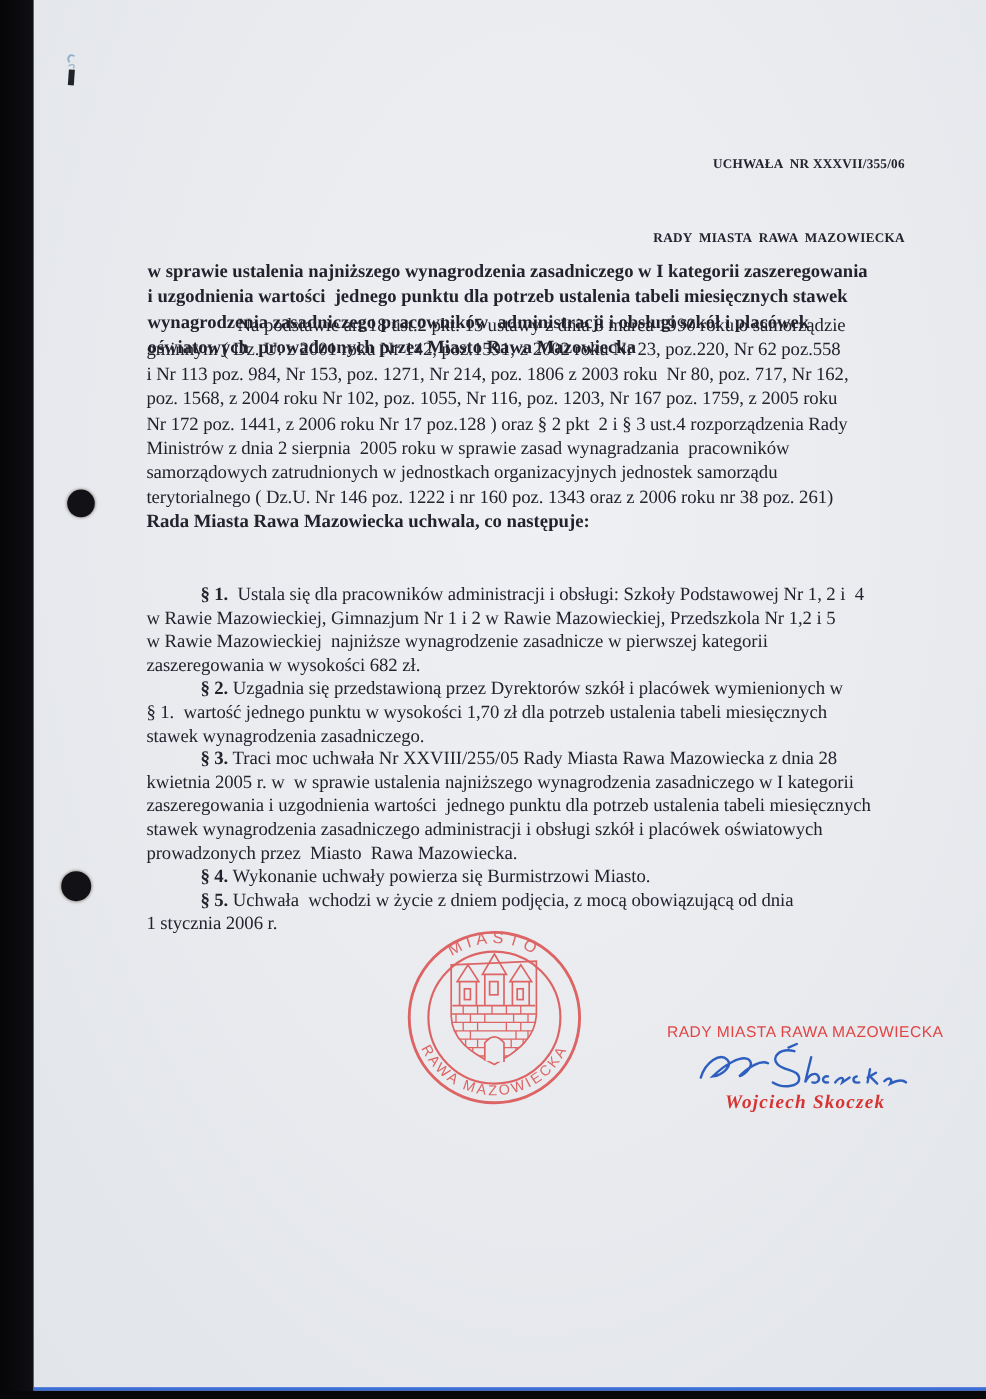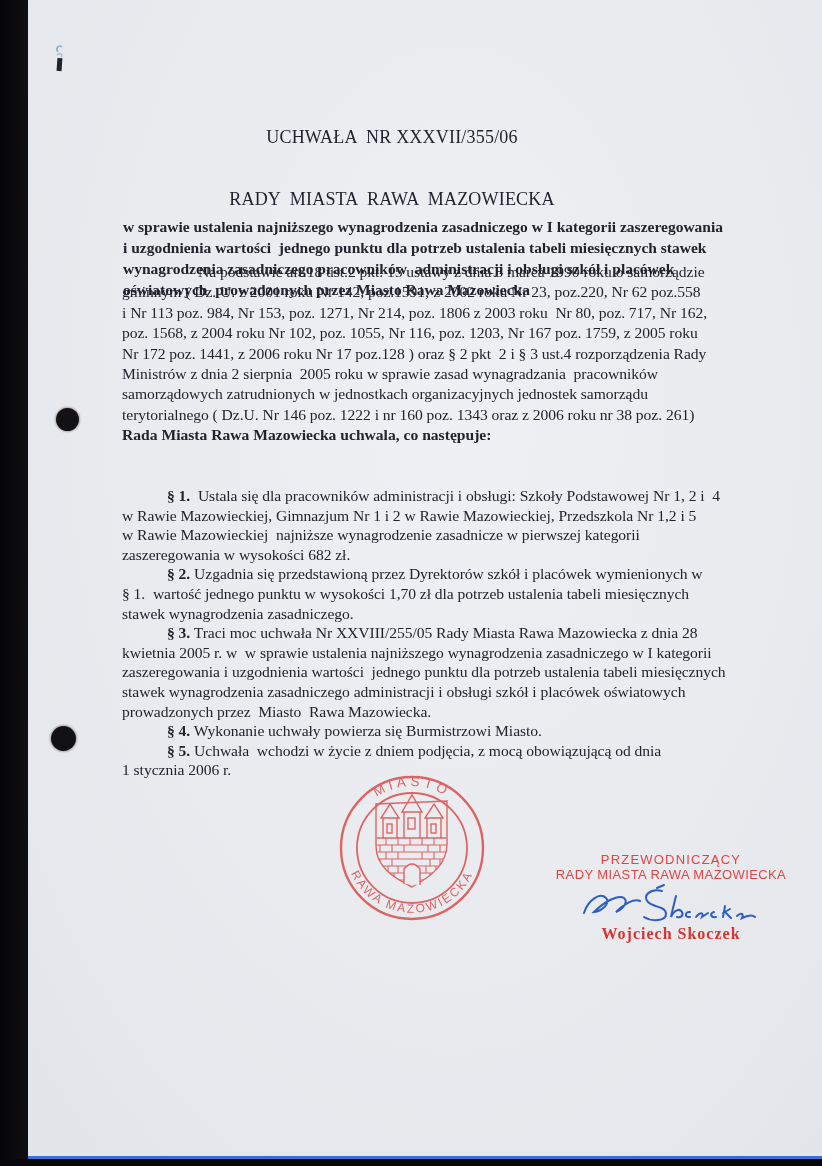--- a/index.html
+++ b/index.html
@@ -13,21 +13,21 @@
   .scan-left{position:absolute;left:0;top:0;width:28px;height:1166px;background:linear-gradient(90deg,#050507,#101014);}
   .scan-bottom{position:absolute;left:0;top:1159px;width:822px;height:7px;background:#08080a;}
   .scan-blue-line{position:absolute;left:28px;top:1156px;width:794px;height:3px;background:#3b6ed6;}
   .hole{position:absolute;border-radius:50%;background:#121216;box-shadow:0 0 2px 1px rgba(60,40,20,.35);}
   .hole.h1{left:56px;top:408px;width:23px;height:23px;}
   .hole.h2{left:51px;top:726px;width:25px;height:25px;}
   .pen-mark{position:absolute;left:50px;top:42px;}
 
   .header{
     position:absolute;left:30px;top:86px;width:724px;
-    text-align:center;font-weight:normal;font-size:18px;line-height:20.5px;
+    text-align:right;font-weight:bold;font-size:11px;line-height:20.5px;
     white-space:pre-wrap;letter-spacing:.2px;
   }
   .subject{
     position:absolute;left:123px;top:168px;width:700px;
     font-weight:bold;font-size:15.5px;line-height:21px;white-space:pre-wrap;margin-top:48px;
   }
   .legal{
     position:absolute;left:122px;top:262px;width:706px;
     font-size:15.6px;line-height:20.4px;white-space:pre-wrap;text-indent:76px;
     letter-spacing:-.05px;
@@ -46,21 +46,21 @@
   .seal{position:absolute;left:336px;top:772px;opacity:.88;}
 
   .sig-block{
     position:absolute;left:540px;top:852px;width:262px;text-align:center;
     font-family:"Liberation Sans", sans-serif;
   }
   .sig-title1{font-size:13px;letter-spacing:1.2px;color:#e24444;line-height:15px;white-space:pre-wrap;}
   .sig-title2{font-size:13px;letter-spacing:.4px;color:#e24444;line-height:15px;white-space:pre-wrap;}
   .sig-scribble{display:block;margin:1px auto 0 auto;}
   .sig-name{
-    font-family:"Liberation Serif", serif;font-weight:bold;
+    font-family:"Liberation Serif", serif;font-weight:bold;font-style:italic;
     font-size:16px;color:#d63333;letter-spacing:1px;margin-top:0px;white-space:pre-wrap;
   }
 </style>
 </head>
 <body>
 
 <div class="page">
 
   <div class="scan-left"></div>
   <div class="scan-blue-line"></div>
@@ -153,21 +153,20 @@
     </defs>
     <text font-family="Liberation Sans, sans-serif" font-size="13.5" letter-spacing="4" fill="#dc5252">
       <textPath href="#arcTop" startOffset="50%" text-anchor="middle">MIASTO</textPath>
     </text>
     <text font-family="Liberation Sans, sans-serif" font-size="12" letter-spacing="2.2" fill="#dc5252">
       <textPath href="#arcBottom" startOffset="50%" text-anchor="middle">RAWA  MAZOWIECKA</textPath>
     </text>
   </svg>
 
   <div class="sig-block">
-    <div class="sig-title1">PRZEWODNICZĄCY</div>
     <div class="sig-title2">RADY MIASTA RAWA MAZOWIECKA</div>
     <svg class="sig-scribble" width="186" height="42" viewBox="0 0 186 42">
       <g stroke="#2e5fbe" stroke-width="2" fill="none" stroke-linecap="round">
         <path d="M 6 30 C 10 17, 22 9, 28 15 C 33 20, 24 28, 16 29 C 26 19, 40 11, 46 15 C 51 19, 44 27, 38 29 C 46 21, 56 15, 62 18"></path>
         <path d="M 84 8 C 72 5, 64 13, 70 19 C 76 25, 88 23, 88 31 C 88 38, 74 39, 66 34"></path>
         <path d="M 79 5 L 86 2"></path>
         <path d="M 98 13 C 96 21, 94 29, 93 34 C 96 27, 102 25, 104 29 C 106 33, 102 35, 99 34"></path>
         <path d="M 112 29 C 107 28, 106 35, 112 34"></path>
         <path d="M 118 34 C 122 29, 126 29, 124 34 L 130 30"></path>
         <path d="M 136 29 C 132 30, 132 35, 138 34"></path>

